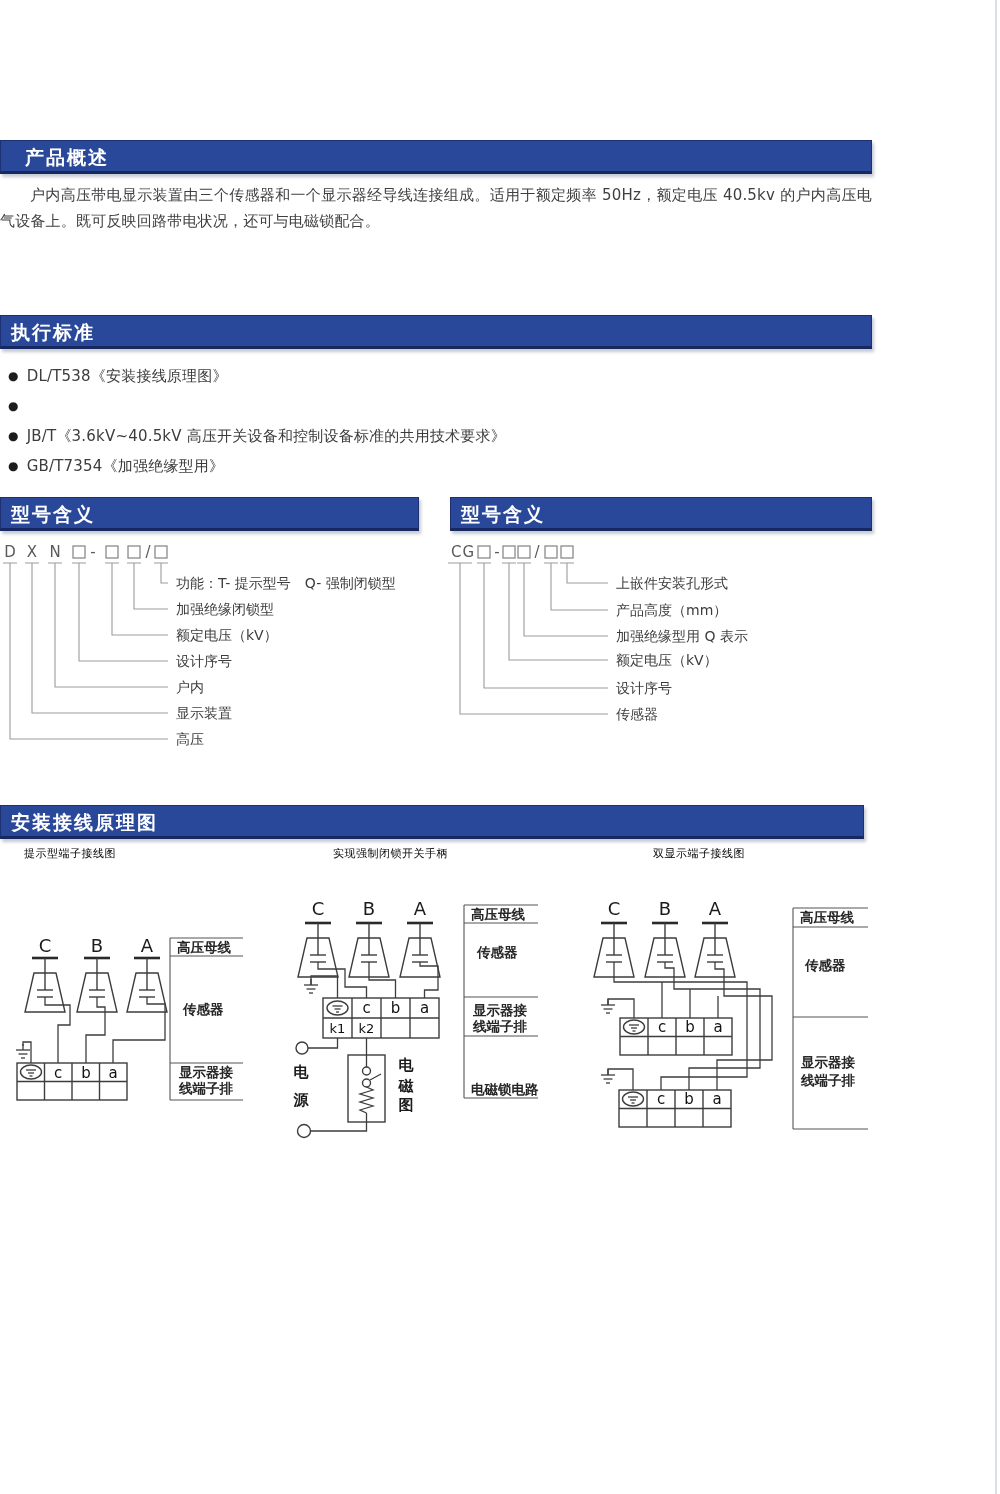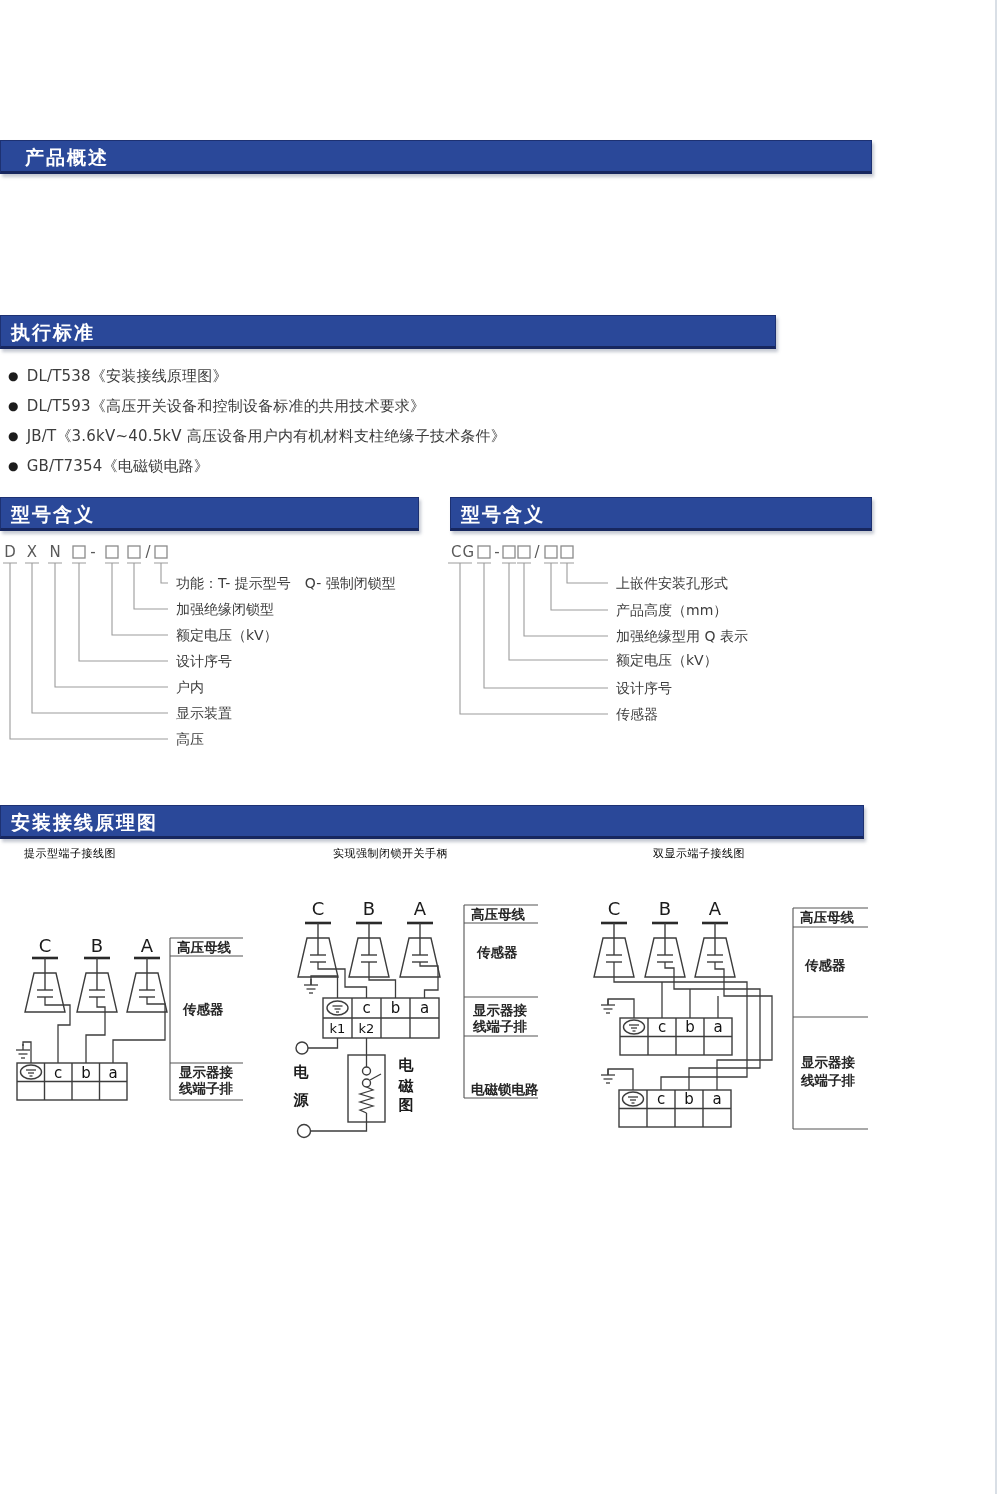--- a/index.html
+++ b/index.html
@@ -39,41 +39,41 @@
 </head>
 <body>
 
 <div class="page">
   <div class="edge-line"></div>
 
   <div class="bar" style="top:140px;width:872px;padding-left:24px;">
     <span>产品概述</span>
   </div>
   <div class="body-text">
-  </div>
-
-  <div class="bar" style="top:315px;width:776px;">
+    <p>户内高压带电显示装置由三个传感器和一个显示器经导线连接组成。适用于额定频率 50Hz，额定电压 40.5kv 的户内高压电气设备上。既可反映回路带电状况，还可与电磁锁配合。</p>
+  </div>
+
+  <div class="bar" style="top:315px;width:872px;">
     <span>执行标准</span>
   </div>
   <div class="standards">
     <div class="std-item">
       <span class="dot">●</span>
       <span>DL/T538《安装接线原理图》</span>
     </div>
     <div class="std-item">
       <span class="dot">●</span>
-      <span>DL/T593《高压开关设备和控制设备标准的共用技术要求》</span>
     </div>
     <div class="std-item">
       <span class="dot">●</span>
-      <span>JB/T《3.6kV~40.5kV 高压设备用户内有机材料支柱绝缘子技术条件》</span>
+      <span>JB/T《3.6kV~40.5kV 高压开关设备和控制设备标准的共用技术要求》</span>
     </div>
     <div class="std-item">
       <span class="dot">●</span>
-      <span>GB/T7354《电磁锁电路》</span>
+      <span>GB/T7354《加强绝缘型用》</span>
     </div>
   </div>
 
   <div class="bar" style="top:497px;width:419px;">
     <span>型号含义</span>
   </div>
   <div class="bar" style="top:497px;left:450px;width:422px;">
     <span>型号含义</span>
   </div>
 

